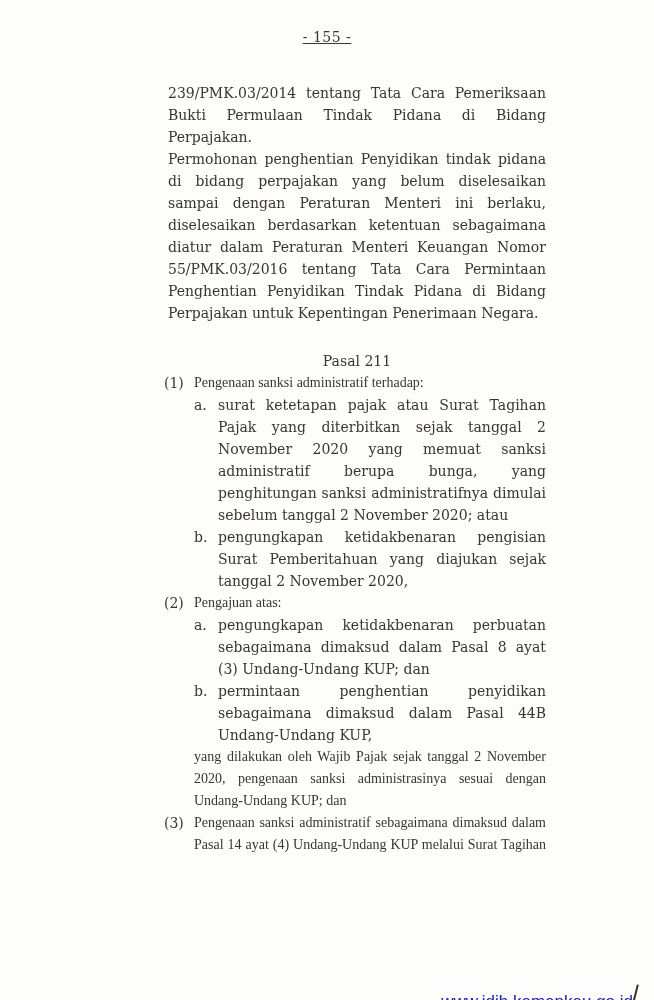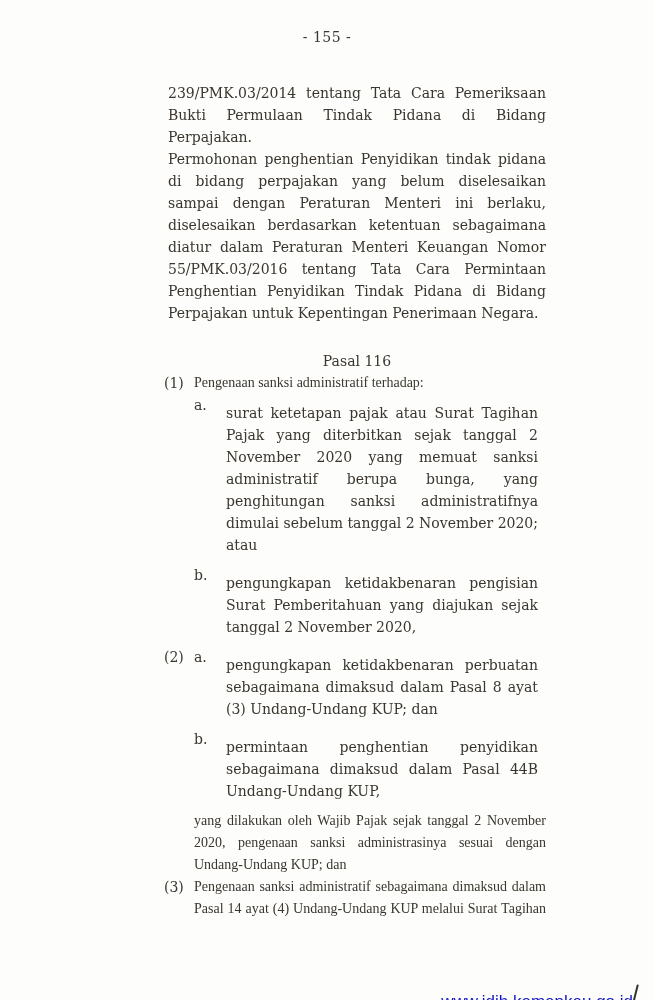--- a/index.html
+++ b/index.html
@@ -16,20 +16,21 @@
     width: 654px;
     height: 1000px;
     position: relative;
   }
   .page-number {
     margin-top: 26px;
     text-align: center;
     font-size: 14px;
     line-height: 22px;
     letter-spacing: 0.5px;
+    text-decoration: underline;
   }
   .text-column {
     padding: 0 108px 0 164px;
   }
   .para {
     margin: 0 0 0 4px;
     font-size: 14px;
     line-height: 22px;
     text-align: justify;
   }
@@ -59,21 +60,21 @@
     font-family: Liberation Serif, serif;
   }
   .sub-item { display: flex; }
   .sub-marker {
     flex: 0 0 24px;
     width: 24px;
   }
   .sub-text {
     flex: 1;
     min-width: 0;
-    margin: 8px;
+    margin: 0;
     text-align: justify;
   }
   .cut { text-align-last: justify; }
   .footer {
     position: absolute;
     right: 21px;
     bottom: 15px;
     font-family: "Liberation Sans", sans-serif;
     font-size: 17px;
     line-height: 18px;
@@ -100,21 +101,21 @@
 
   <div class="page-number">- 155 -</div>
 
   <div class="text-column">
 
     <p class="para intro">239/PMK.03/2014 tentang Tata Cara Pemeriksaan Bukti Permulaan Tindak Pidana di Bidang Perpajakan.</p>
 
 
     <p class="para">Permohonan penghentian Penyidikan tindak pidana di bidang perpajakan yang belum diselesaikan sampai dengan Peraturan Menteri ini berlaku, diselesaikan berdasarkan ketentuan sebagaimana diatur dalam Peraturan Menteri Keuangan Nomor 55/PMK.03/2016 tentang Tata Cara Permintaan Penghentian Penyidikan Tindak Pidana di Bidang Perpajakan untuk Kepentingan Penerimaan Negara.</p>
 
-    <h2 class="pasal-heading">Pasal 116</h2>
+    <h2 class="pasal-heading">Pasal 211</h2>
 
     <div class="ayat-list">
 
       <div class="item">
         <span class="item-marker">(1)</span>
         <div class="item-body">
           <p class="lead">Pengenaan sanksi administratif terhadap:</p>
           <div class="sub-item">
             <span class="sub-marker">a.</span>
             <p class="sub-text">surat ketetapan pajak atau Surat Tagihan Pajak yang diterbitkan sejak tanggal 2 November 2020 yang memuat sanksi administratif berupa bunga, yang penghitungan sanksi administratifnya dimulai sebelum tanggal 2 November 2020; atau</p>
@@ -122,20 +123,21 @@
           <div class="sub-item">
             <span class="sub-marker">b.</span>
             <p class="sub-text">pengungkapan ketidakbenaran pengisian Surat Pemberitahuan yang diajukan sejak tanggal 2 November 2020,</p>
           </div>
         </div>
       </div>
 
       <div class="item">
         <span class="item-marker">(2)</span>
         <div class="item-body">
+          <p class="lead">Pengajuan atas:</p>
           <div class="sub-item">
             <span class="sub-marker">a.</span>
             <p class="sub-text">pengungkapan ketidakbenaran perbuatan sebagaimana dimaksud dalam Pasal 8 ayat (3) Undang-Undang KUP; dan</p>
           </div>
           <div class="sub-item">
             <span class="sub-marker">b.</span>
             <p class="sub-text">permintaan penghentian penyidikan sebagaimana dimaksud dalam Pasal 44B Undang-Undang KUP,</p>
           </div>
           <p class="closing">yang dilakukan oleh Wajib Pajak sejak tanggal 2 November 2020, pengenaan sanksi administrasinya sesuai dengan Undang-Undang KUP; dan</p>
         </div>

